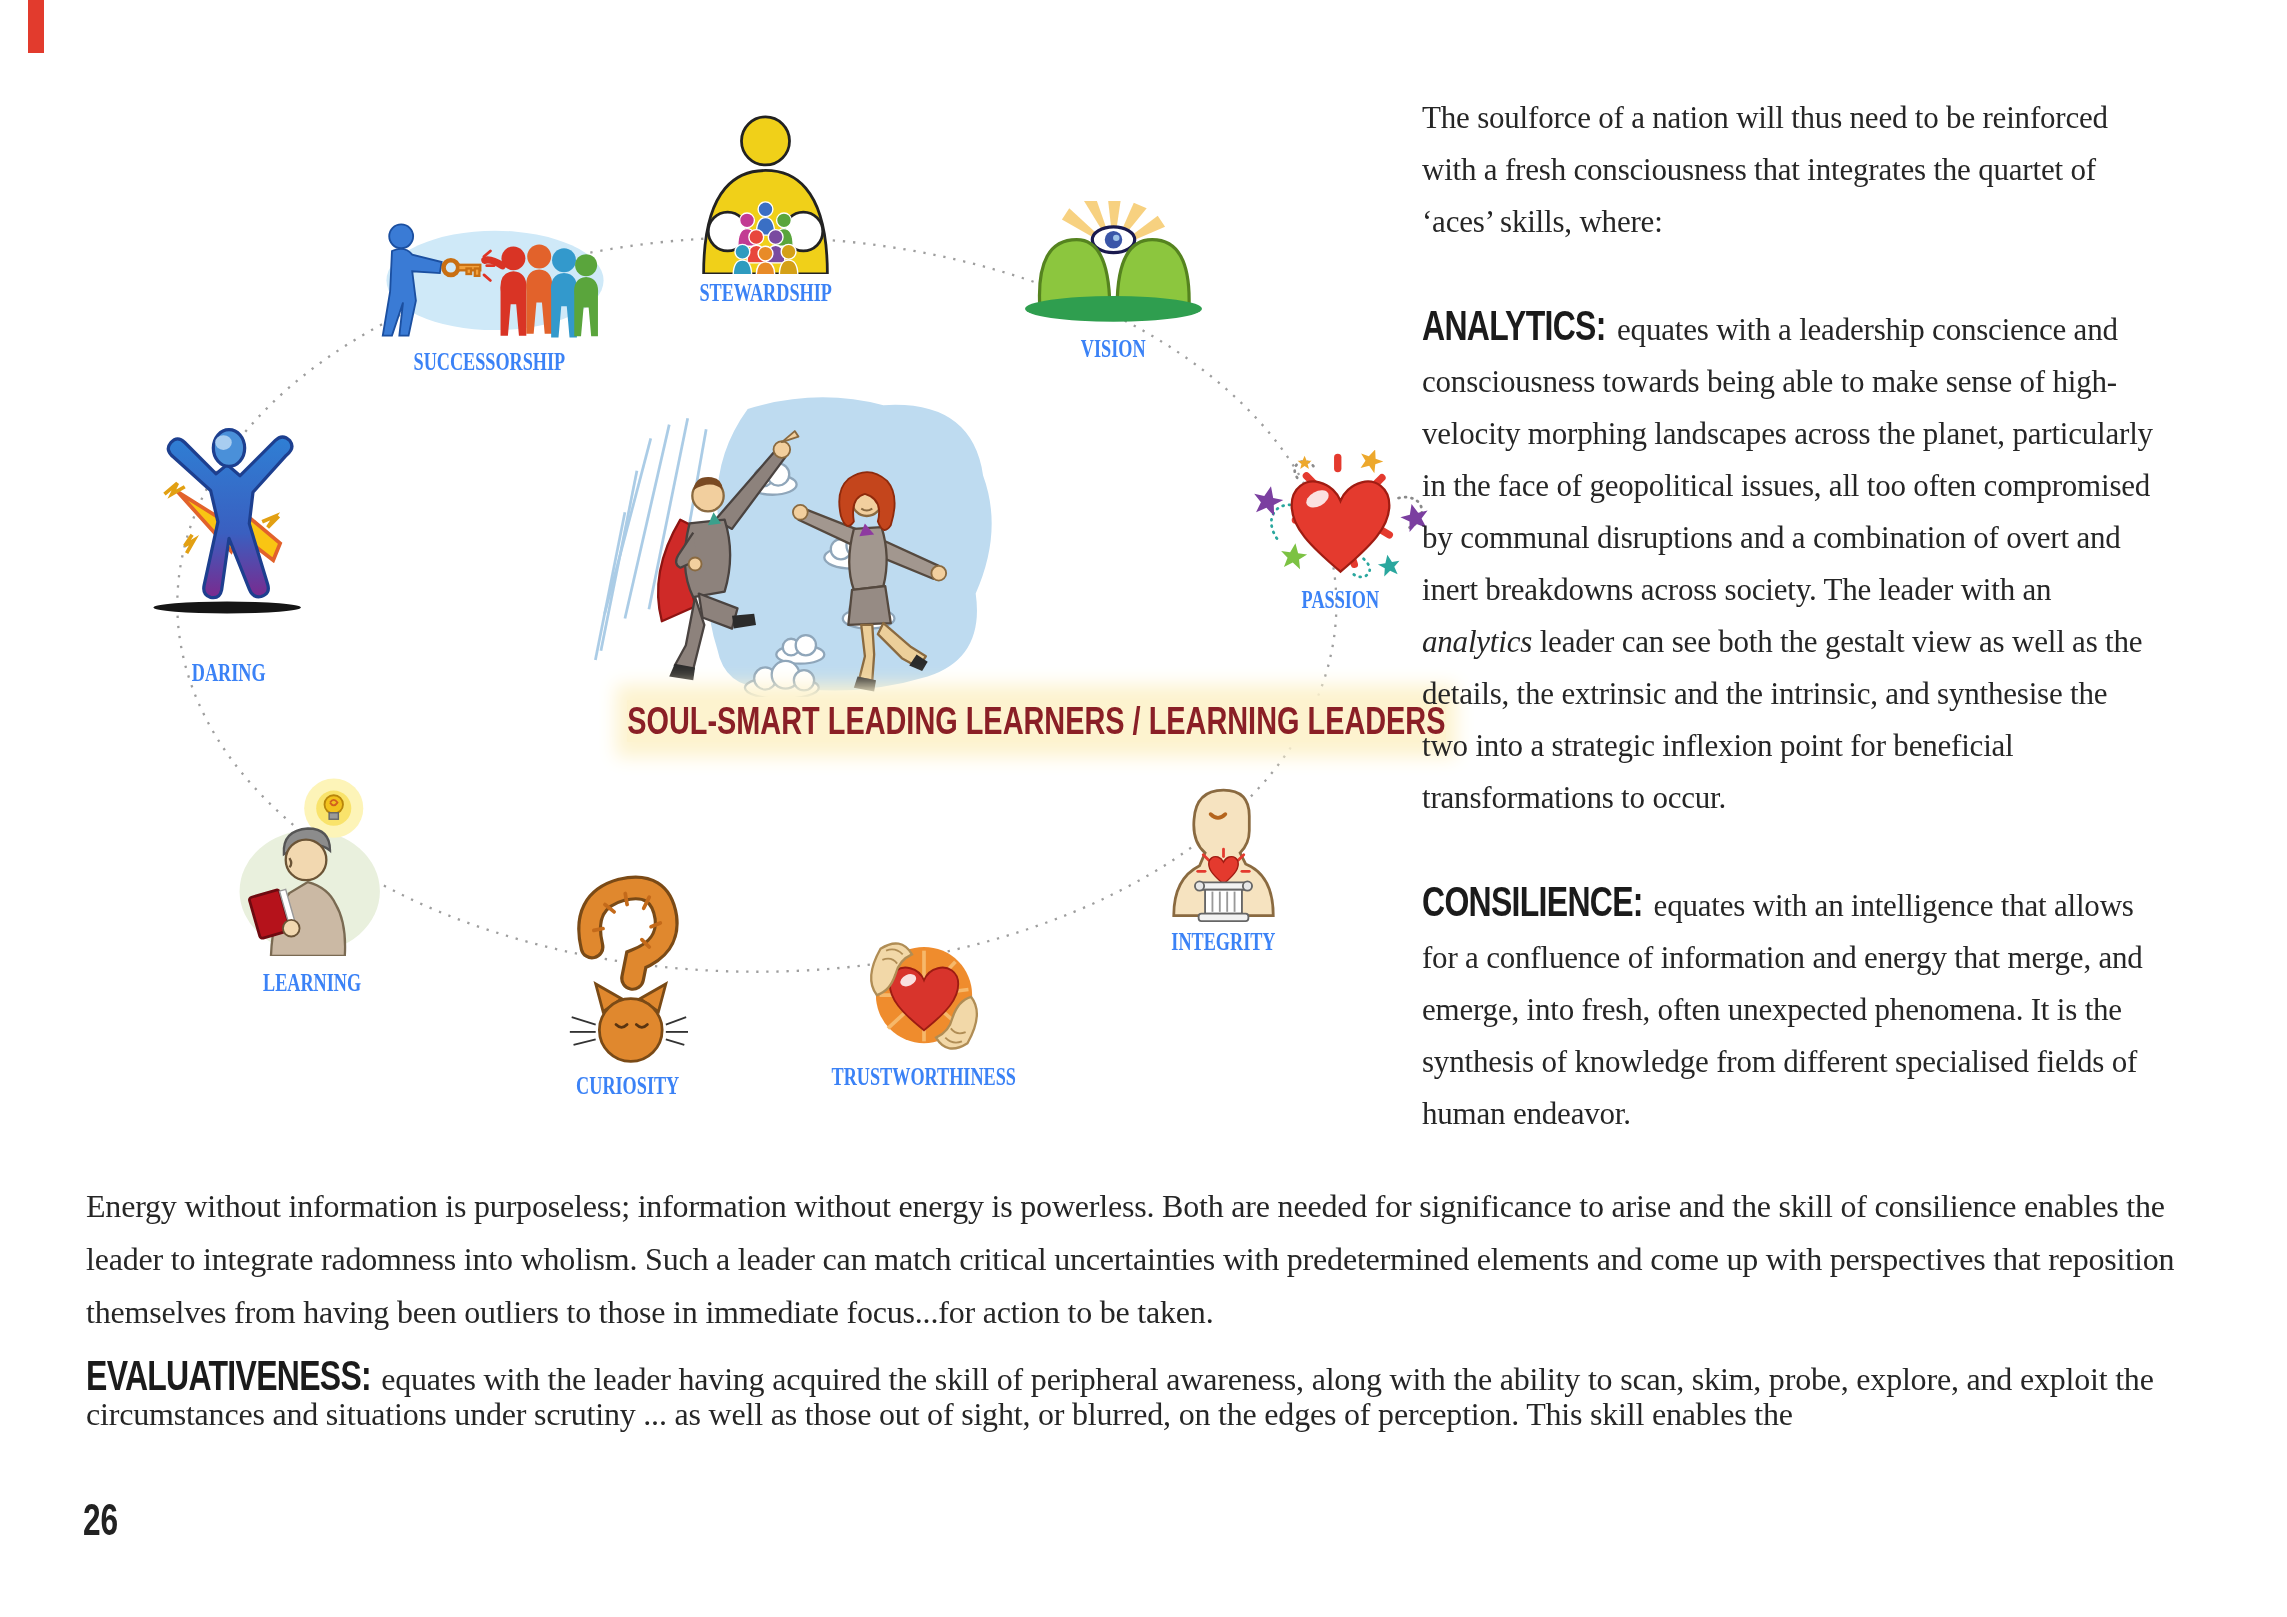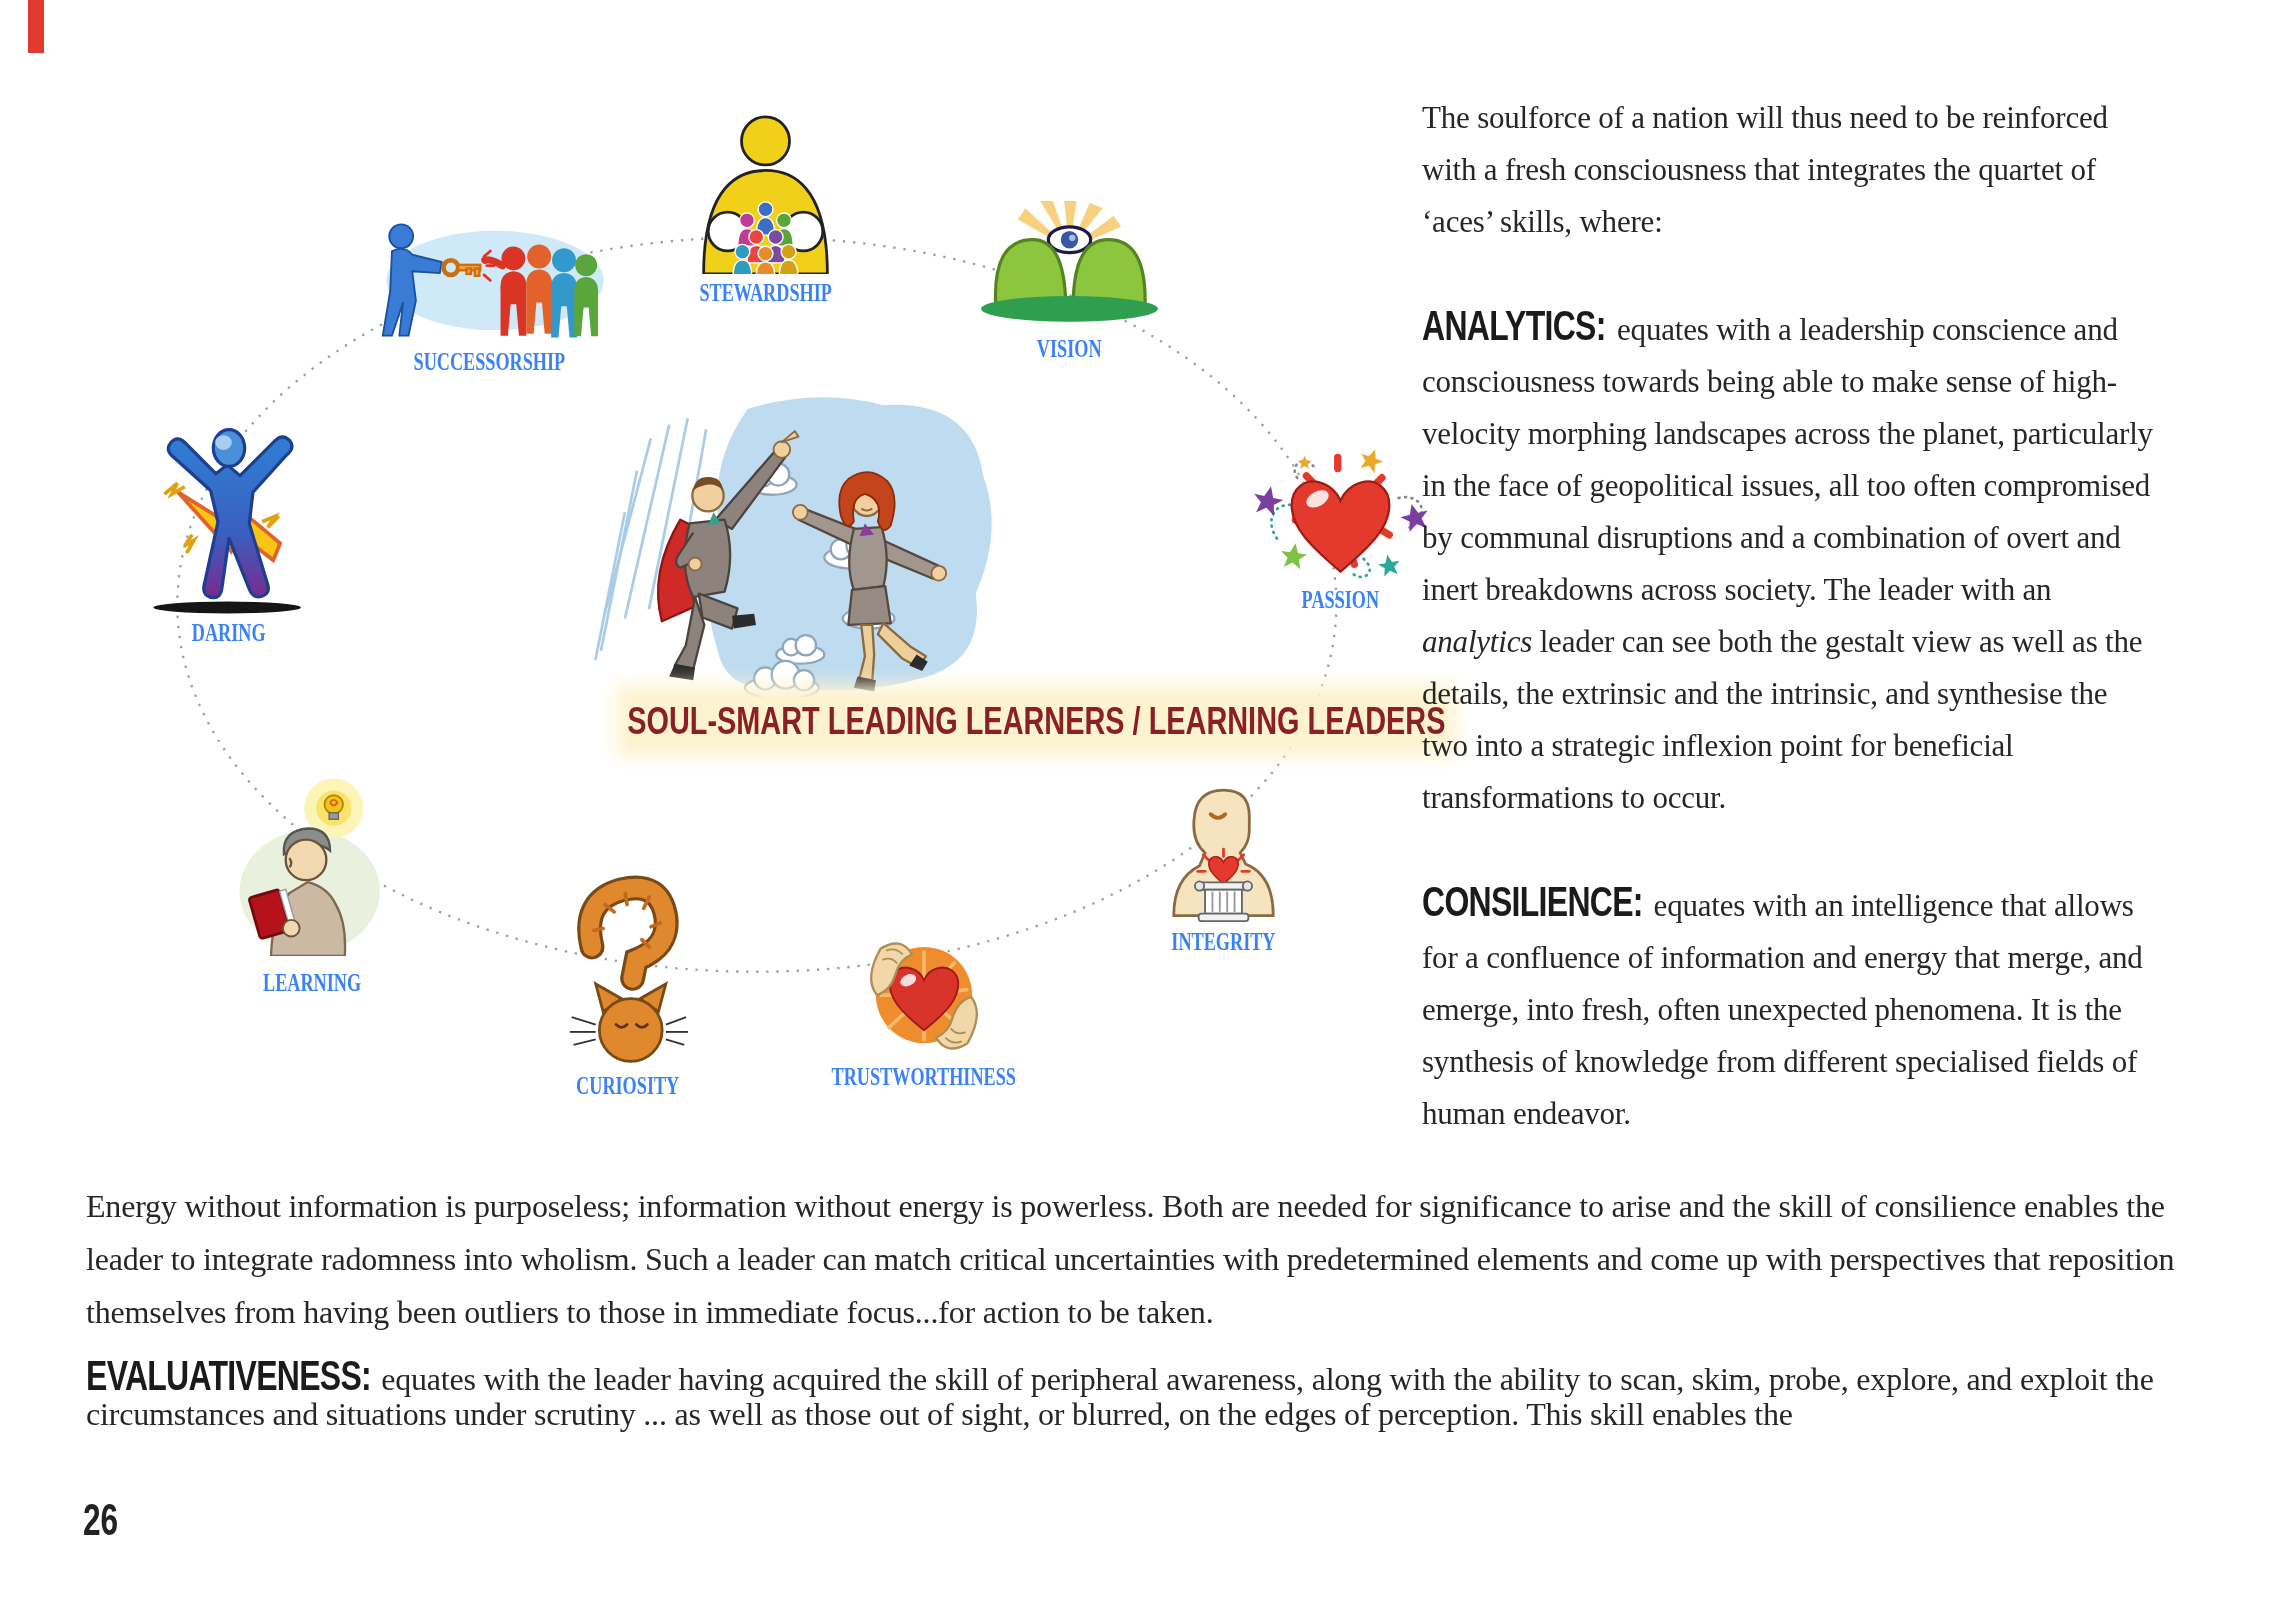--- a/index.html
+++ b/index.html
@@ -126,21 +126,21 @@
       </defs>
       <use href="#sp" fill="#d93425" transform="translate(152,100)"></use>
       <use href="#sp" fill="#e2622b" transform="translate(180,98)"></use>
       <use href="#sp" fill="#3399cc" transform="translate(207,102)"></use>
       <use href="#sp" fill="#5aa53c" transform="translate(231,104) scale(0.92)"></use>
       <path d="M140 66 Q128 58 121 60" stroke="#d93425" stroke-width="8" fill="none" stroke-linecap="round"></path>
     </svg>
     <div class="node-label"><span>SUCCESSORSHIP</span></div>
   </div>
 
-  <div class="node" style="left:970px;top:201px;width:198px;text-decoration:underline;">
+  <div class="node" style="left:1014px;top:201px;width:198px;text-decoration:underline;">
     <svg width="185" height="129" viewBox="0 0 200 140">
       <g fill="#f6c96b" opacity="0.85">
         <polygon points="100,52 68,0 82,0"></polygon>
         <polygon points="100,52 94,-2 108,-2"></polygon>
         <polygon points="100,52 122,2 136,8"></polygon>
         <polygon points="100,52 44,20 52,8"></polygon>
         <polygon points="100,52 148,16 156,28"></polygon>
       </g>
       <ellipse cx="100" cy="42" rx="23" ry="14" fill="#fff" stroke="#1a1a4e" stroke-width="3.5"></ellipse>
       <circle cx="100" cy="42" r="9.5" fill="#3a56a8"></circle>
@@ -288,21 +288,21 @@
       <path d="M40 198 Q42 150 60 130 L80 118 Q102 124 110 142 Q122 162 120 198 Z" fill="#cbb9a4" stroke="#7a6a52" stroke-width="2.5"></path>
       <g transform="rotate(-16 52 152)">
         <rect x="22" y="126" width="34" height="46" rx="3" fill="#b5121b" stroke="#6e0a10" stroke-width="3"></rect>
         <rect x="56" y="128" width="7" height="42" fill="#ffffff" stroke="#999" stroke-width="1.5"></rect>
       </g>
       <circle cx="62" cy="168" r="9" fill="#f2d8b0" stroke="#6b5436" stroke-width="2"></circle>
     </svg>
     <div class="node-label"><span>LEARNING</span></div>
   </div>
 
-  <div class="node" style="left:120px;top:413px;width:217px;">
+  <div class="node" style="left:120px;top:413px;width:217px;gap:40px;">
     <svg width="196" height="201" viewBox="0 0 212 218">
       <defs>
         <linearGradient id="dgrad" x1="0" y1="0" x2="0" y2="1">
           <stop offset="0" stop-color="#2f7fd4"></stop>
             <stop offset="0.6" stop-color="#3a5fc0"></stop>
             <stop offset="1" stop-color="#7a2a8e"></stop>
         </linearGradient>
       </defs>
       <g transform="translate(104,118) rotate(112)">
         <path d="M0,-62 L20,-62 L7,-16 L28,-16 L-10,62 L1,0 L-20,0 Z" fill="#f9c513" stroke="#e2622b" stroke-width="4"></path>

